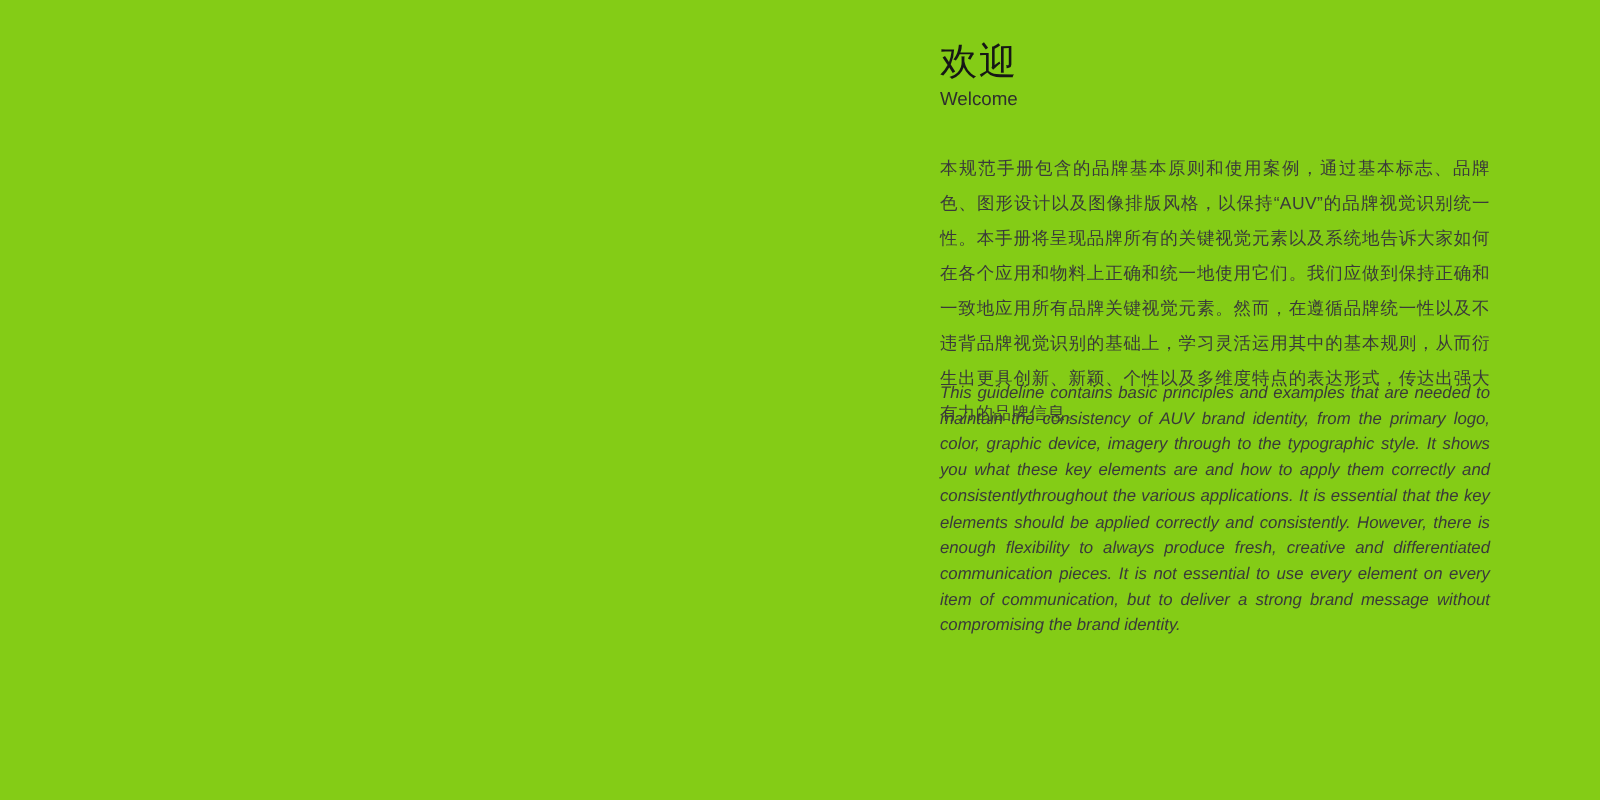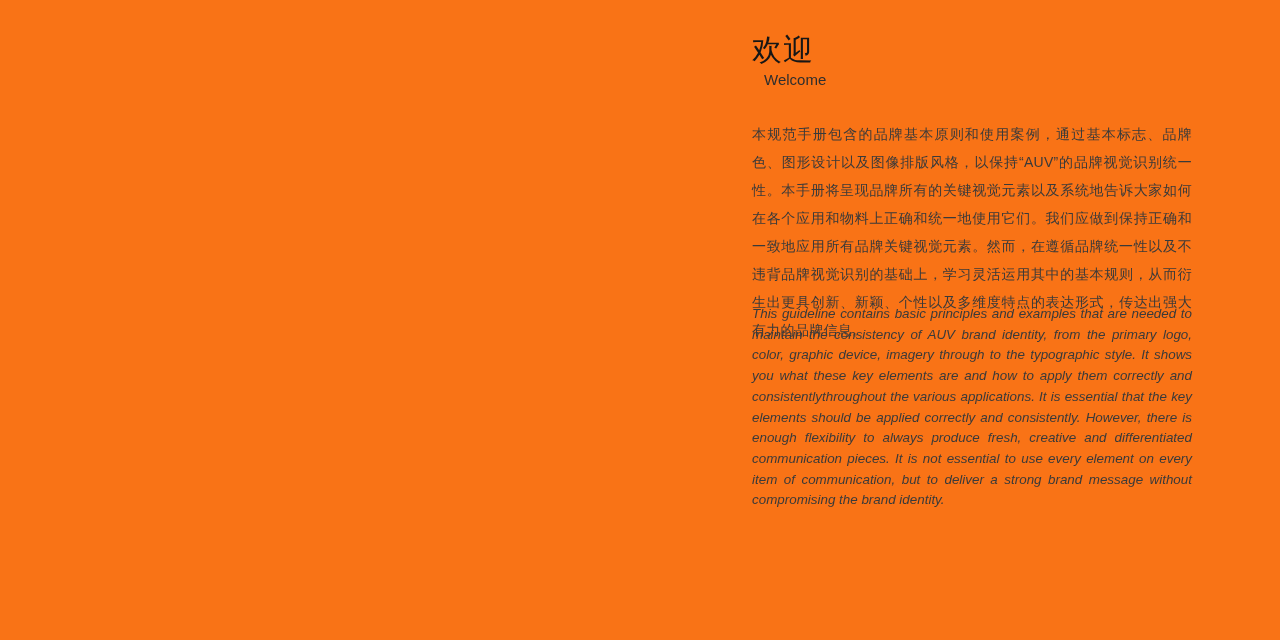--- a/index.html
+++ b/index.html
@@ -4,21 +4,21 @@
 <style>
   html, body {
     margin: 0;
     padding: 0;
     background: #ffffff;
   }
   .page {
     position: relative;
     width: 1280px;
     height: 640px;
-    background: #f97316;
+    background: #84cc16;
     overflow: hidden;
     font-family: "Liberation Sans", "DejaVu Sans", sans-serif;
   }
   .content {
     position: absolute;
     left: 752px;
     top: 0;
     width: 440px;
     height: 640px;
   }
@@ -28,21 +28,21 @@
     top: 33px;
     margin: 0;
     font-size: 30px;
     line-height: 34px;
     font-weight: 500;
     color: #161616;
     letter-spacing: 1px;
   }
   .subtitle-en {
     position: absolute;
-    left: 12px;
+    left: 0;
     top: 71px;
     font-size: 15px;
     line-height: 18px;
     font-weight: 400;
     color: #2e2e2e;
   }
   .para {
     position: absolute;
     left: 0;
     width: 440px;

